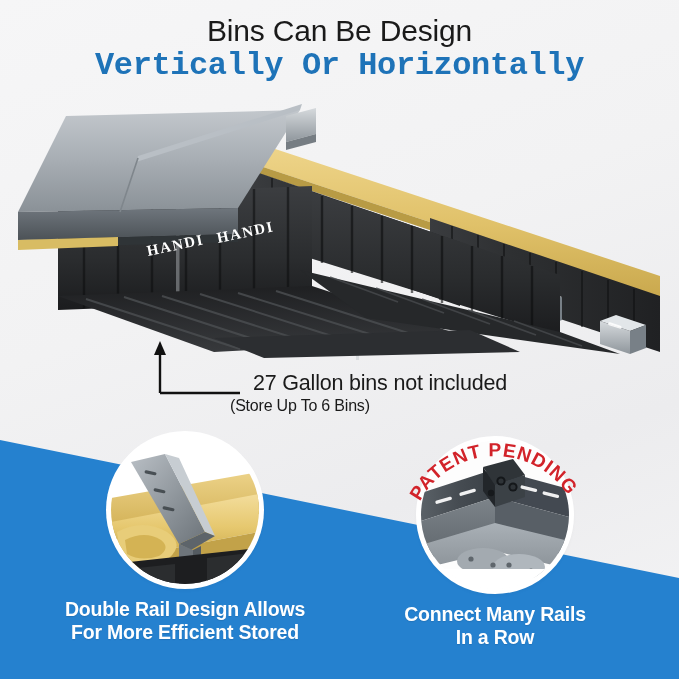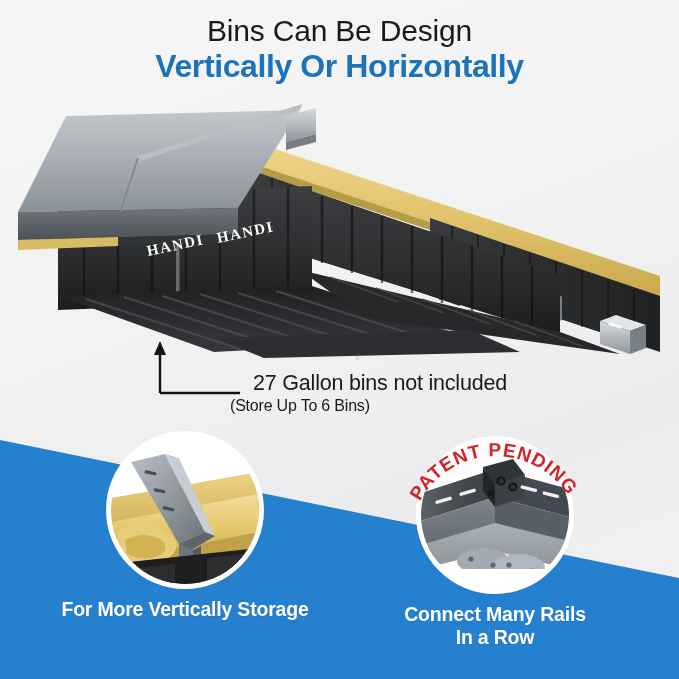--- a/index.html
+++ b/index.html
@@ -30,21 +30,21 @@
     display: block;
     font-family: "Liberation Sans", sans-serif;
     font-size: 30px;
     font-weight: 400;
     color: #1a1a1a;
     letter-spacing: -0.2px;
   }
   .headline-line2 {
     display: block;
     margin-top: 3px;
-    font-family: Liberation Sans, sans-serif;
+    font-family: Liberation Mono, monospace;
     font-size: 32px;
     font-weight: 700;
     color: #1e73b8;
     letter-spacing: -0.4px;
   }
 
   
   .product-stage {
     position: absolute;
     left: 0;
@@ -387,21 +387,22 @@
           <polygon points="68,108 82,114 82,148 68,148" fill="#6e757b"></polygon>
           <polygon points="82,114 90,110 90,148 82,148" fill="#545b61"></polygon>
 
           <polygon points="0,128 148,112 148,148 0,148" fill="#1d1e20"></polygon>
           <polygon points="8,134 64,128 64,148 8,148" fill="#2b2d2f"></polygon>
           <polygon points="96,122 148,116 148,148 96,148" fill="#2b2d2f"></polygon>
         </svg>
       </div>
     </div>
     <div class="feature-caption">
-      <span>For More Vertically Storage</span>
+      <span>Double Rail Design Allows</span>
+      <span>For More Efficient Stored</span>
     </div>
   </div>
 
   <div class="feature feature-right">
     <div class="circle-wrap">
       <div class="circle-photo">
         <svg viewBox="0 0 148 148" xmlns="http://www.w3.org/2000/svg">
           <defs>
             <linearGradient id="dGrayTop" x1="0" y1="0" x2="1" y2="0">
               <stop offset="0%" stop-color="#5a6167"></stop>

